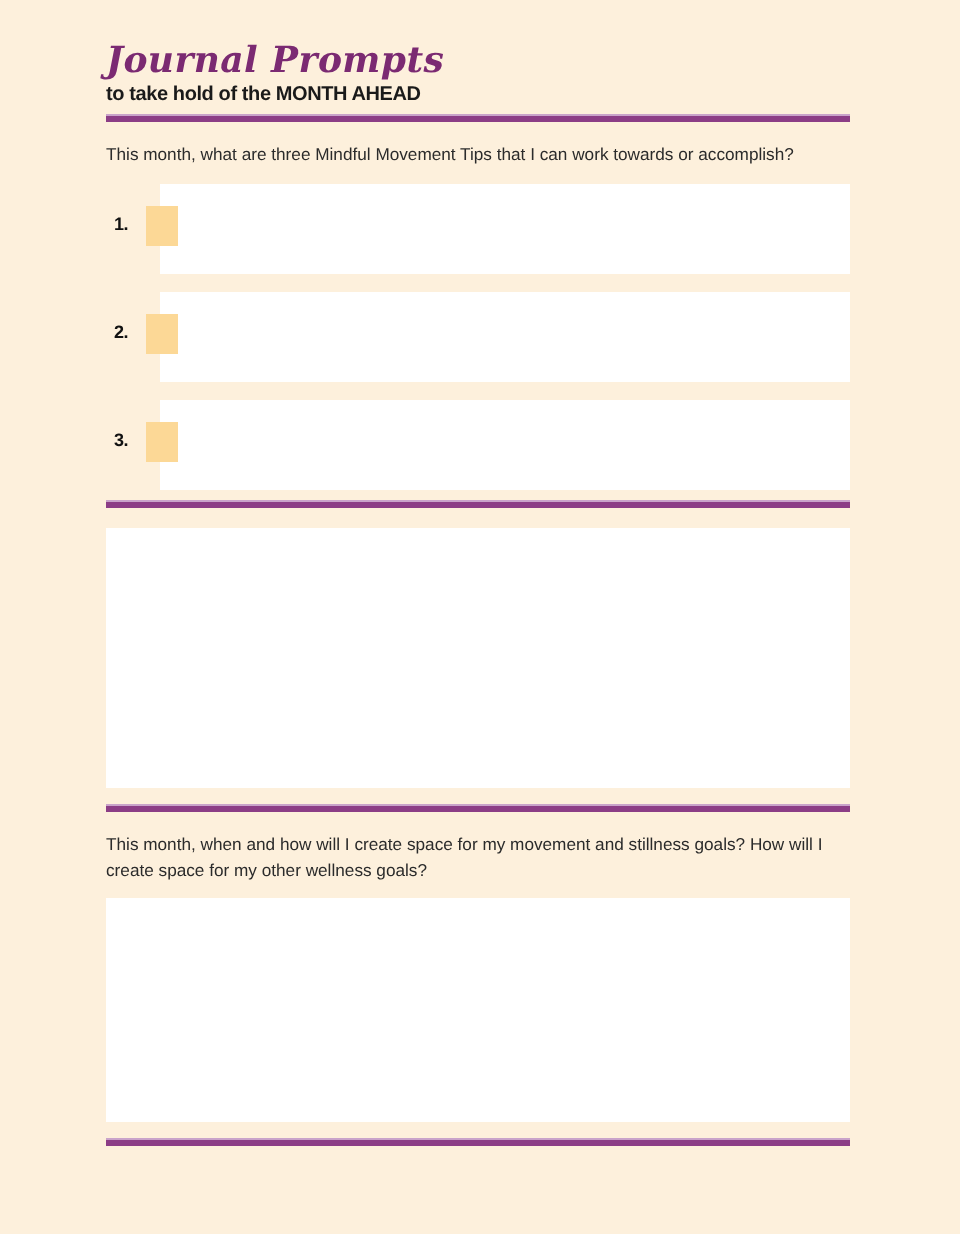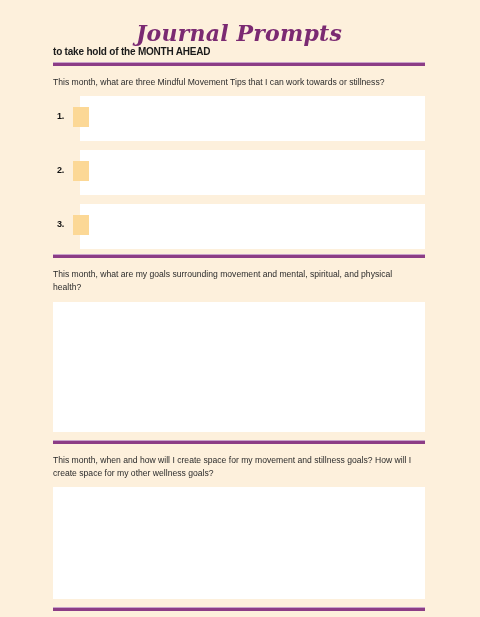--- a/index.html
+++ b/index.html
@@ -27,26 +27,25 @@
     left: 53px;
     top: 22px;
     width: 372px;
   }
 
   
   .header-title {
     font-family: "DejaVu Serif", "Liberation Serif", serif;
     font-style: italic;
     font-weight: bold;
-    font-size: 22px;
+    font-size: 18px;
     color: #7B2A72;
     letter-spacing: 0.2px;
     line-height: 1.05;
     margin: 0 0 1px 0;
-    text-align: center;
   }
   .header-subtitle {
     font-family: "Liberation Sans", sans-serif;
     font-weight: bold;
     font-size: 10px;
     color: #1A1A1A;
     letter-spacing: -0.2px;
     line-height: 1.15;
     margin: 0;
   }
@@ -136,21 +135,21 @@
 <div class="page">
   <div class="content">
 
     <div>
       <div class="header-title">Journal Prompts</div>
       <div class="header-subtitle">to take hold of the MONTH AHEAD</div>
     </div>
     <div class="rule rule-header"></div>
 
     <div class="prompt-block">
-      <p class="prompt-text">This month, what are three Mindful Movement Tips that I can work towards or stillness?</p>
+      <p class="prompt-text">This month, what are three Mindful Movement Tips that I can work towards or accomplish?</p>
 
       <div class="numbered-list">
 
         <div class="numbered-row">
           <div class="answer-box"></div>
           <div class="number-chip"></div>
           <div class="row-number">1.</div>
         </div>
 
         <div class="numbered-row">
@@ -165,21 +164,20 @@
           <div class="row-number">3.</div>
         </div>
 
       </div>
     </div>
 
     <div class="spacer-xs"></div>
     <div class="rule"></div>
 
     <div class="prompt-block">
-      <p class="prompt-text">This month, what are my goals surrounding movement and mental, spiritual, and physical health?</p>
       <div class="write-area"></div>
     </div>
 
     <div class="spacer-sm"></div>
     <div class="rule"></div>
 
     <div class="prompt-block">
       <p class="prompt-text">This month, when and how will I create space for my movement and stillness goals? How will I create space for my other wellness goals?</p>
       <div class="write-area tall"></div>
     </div>

